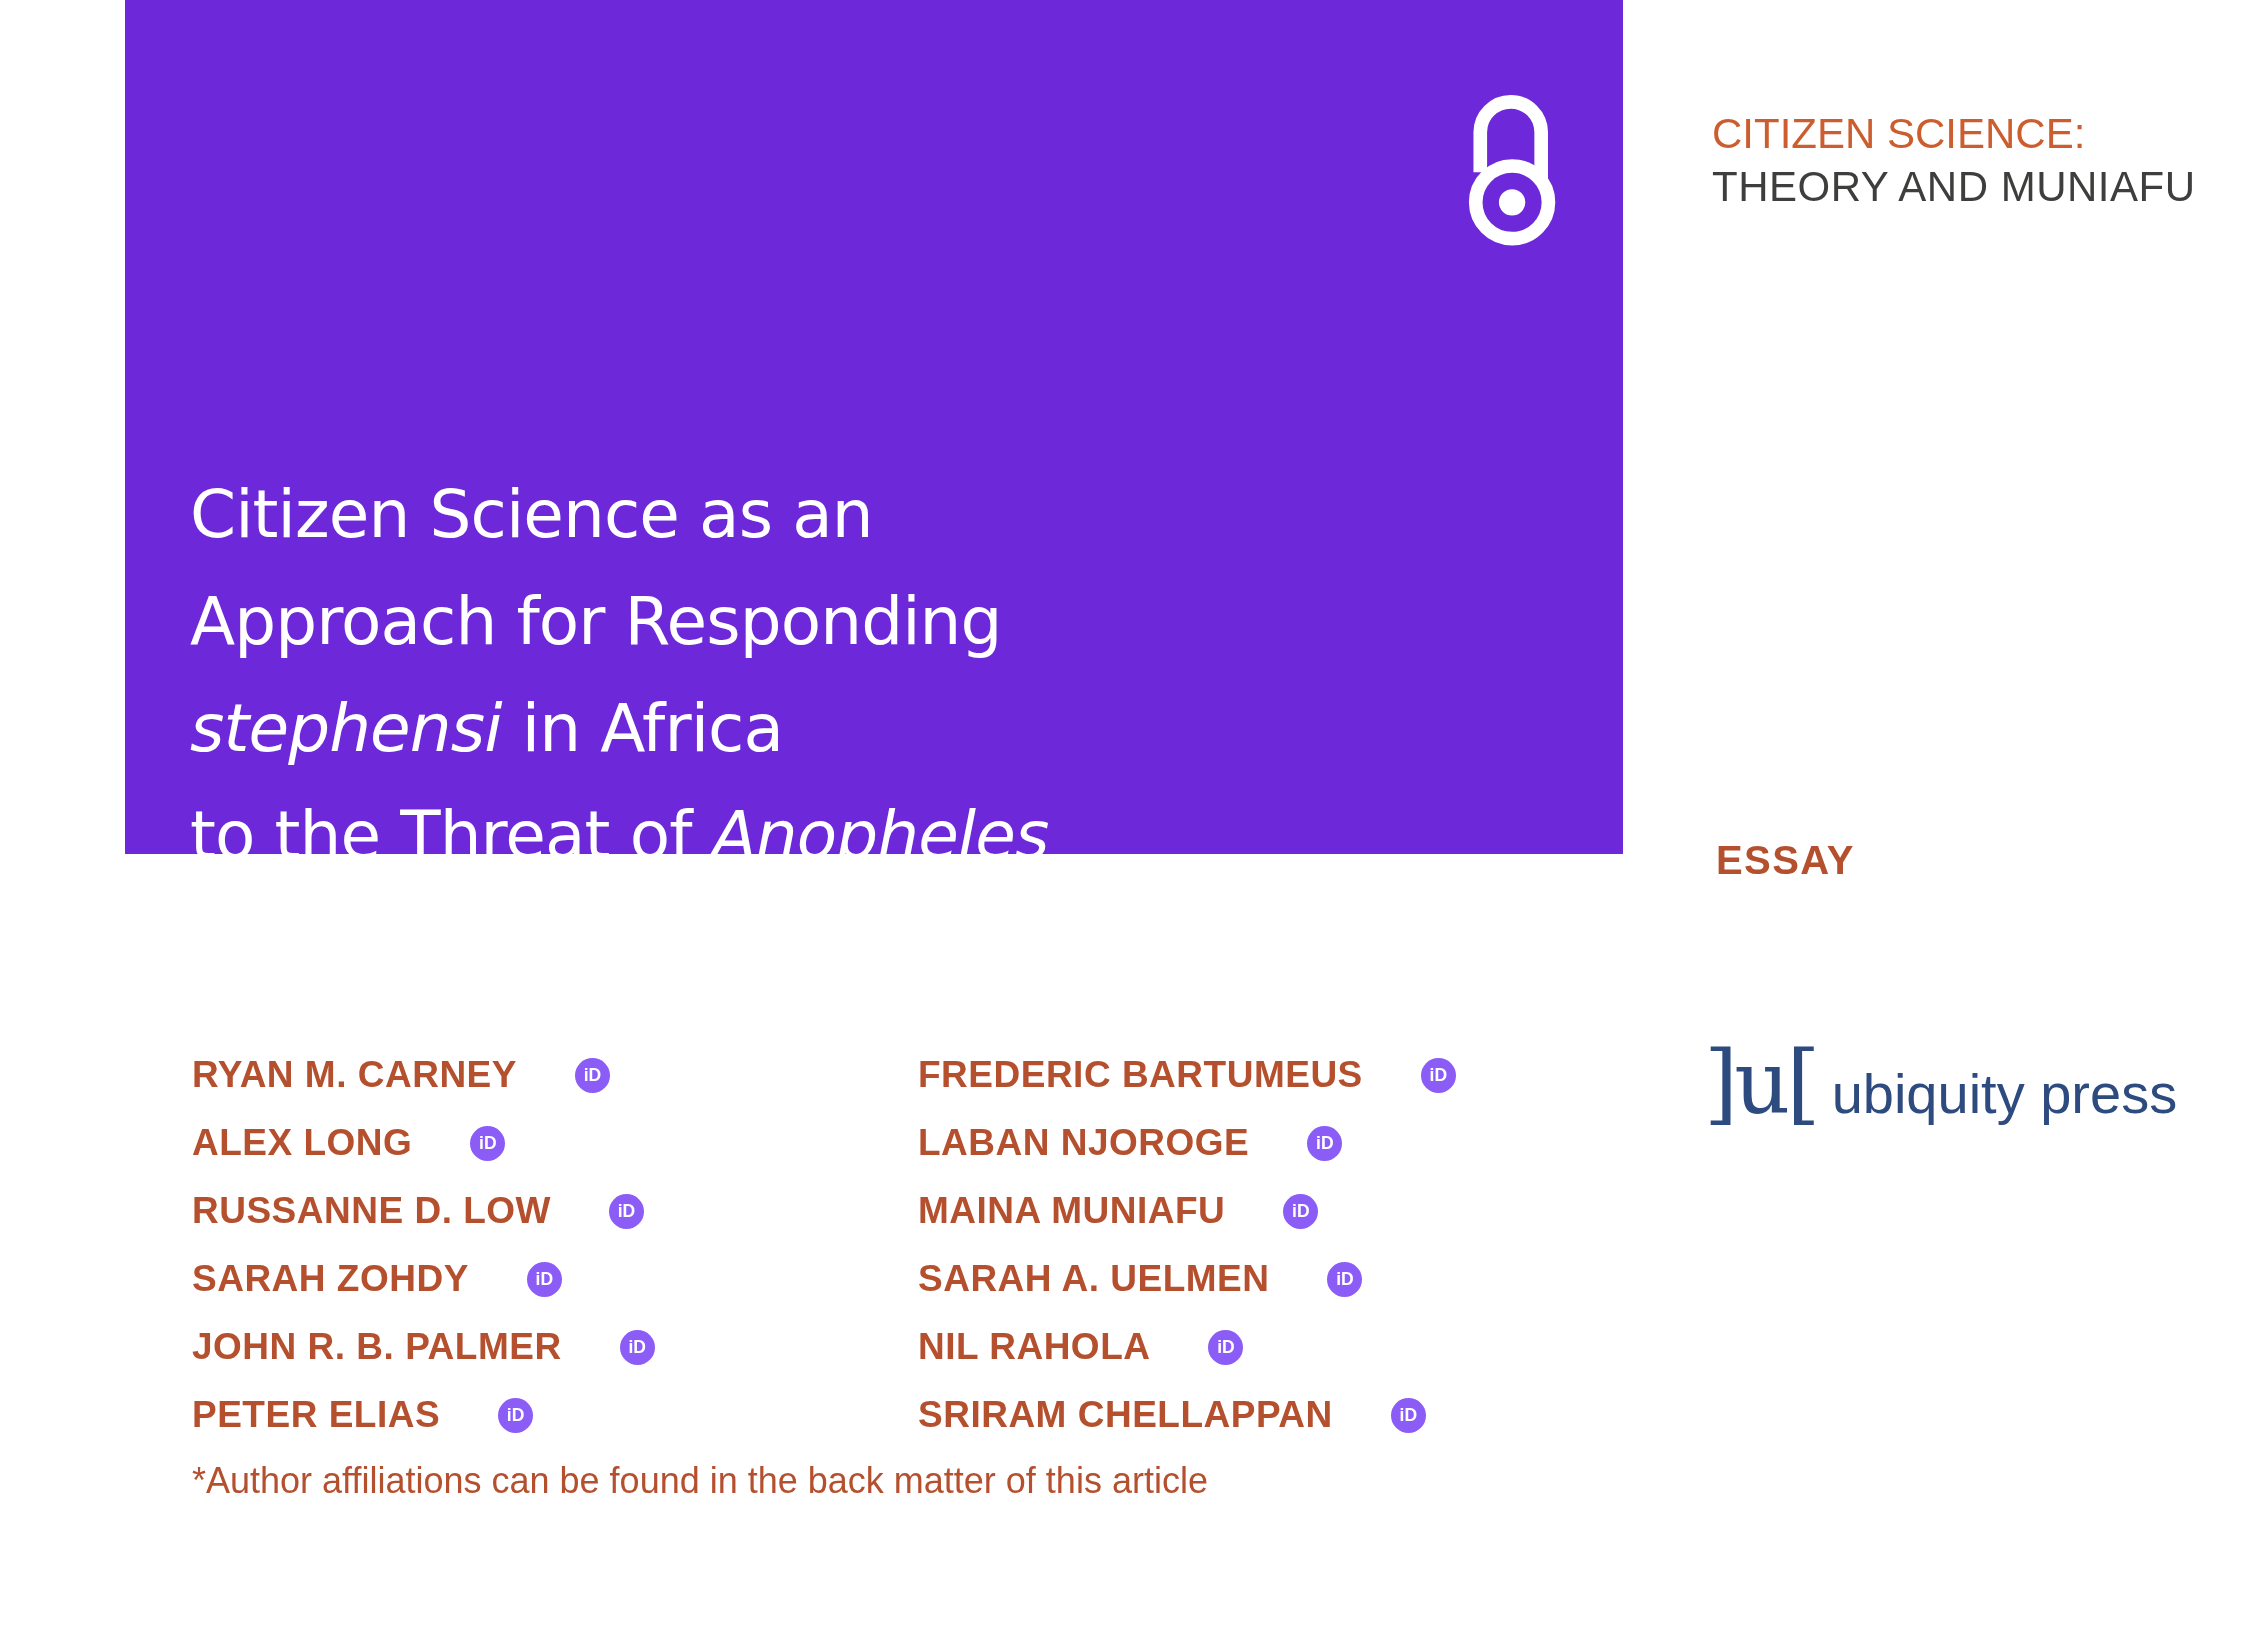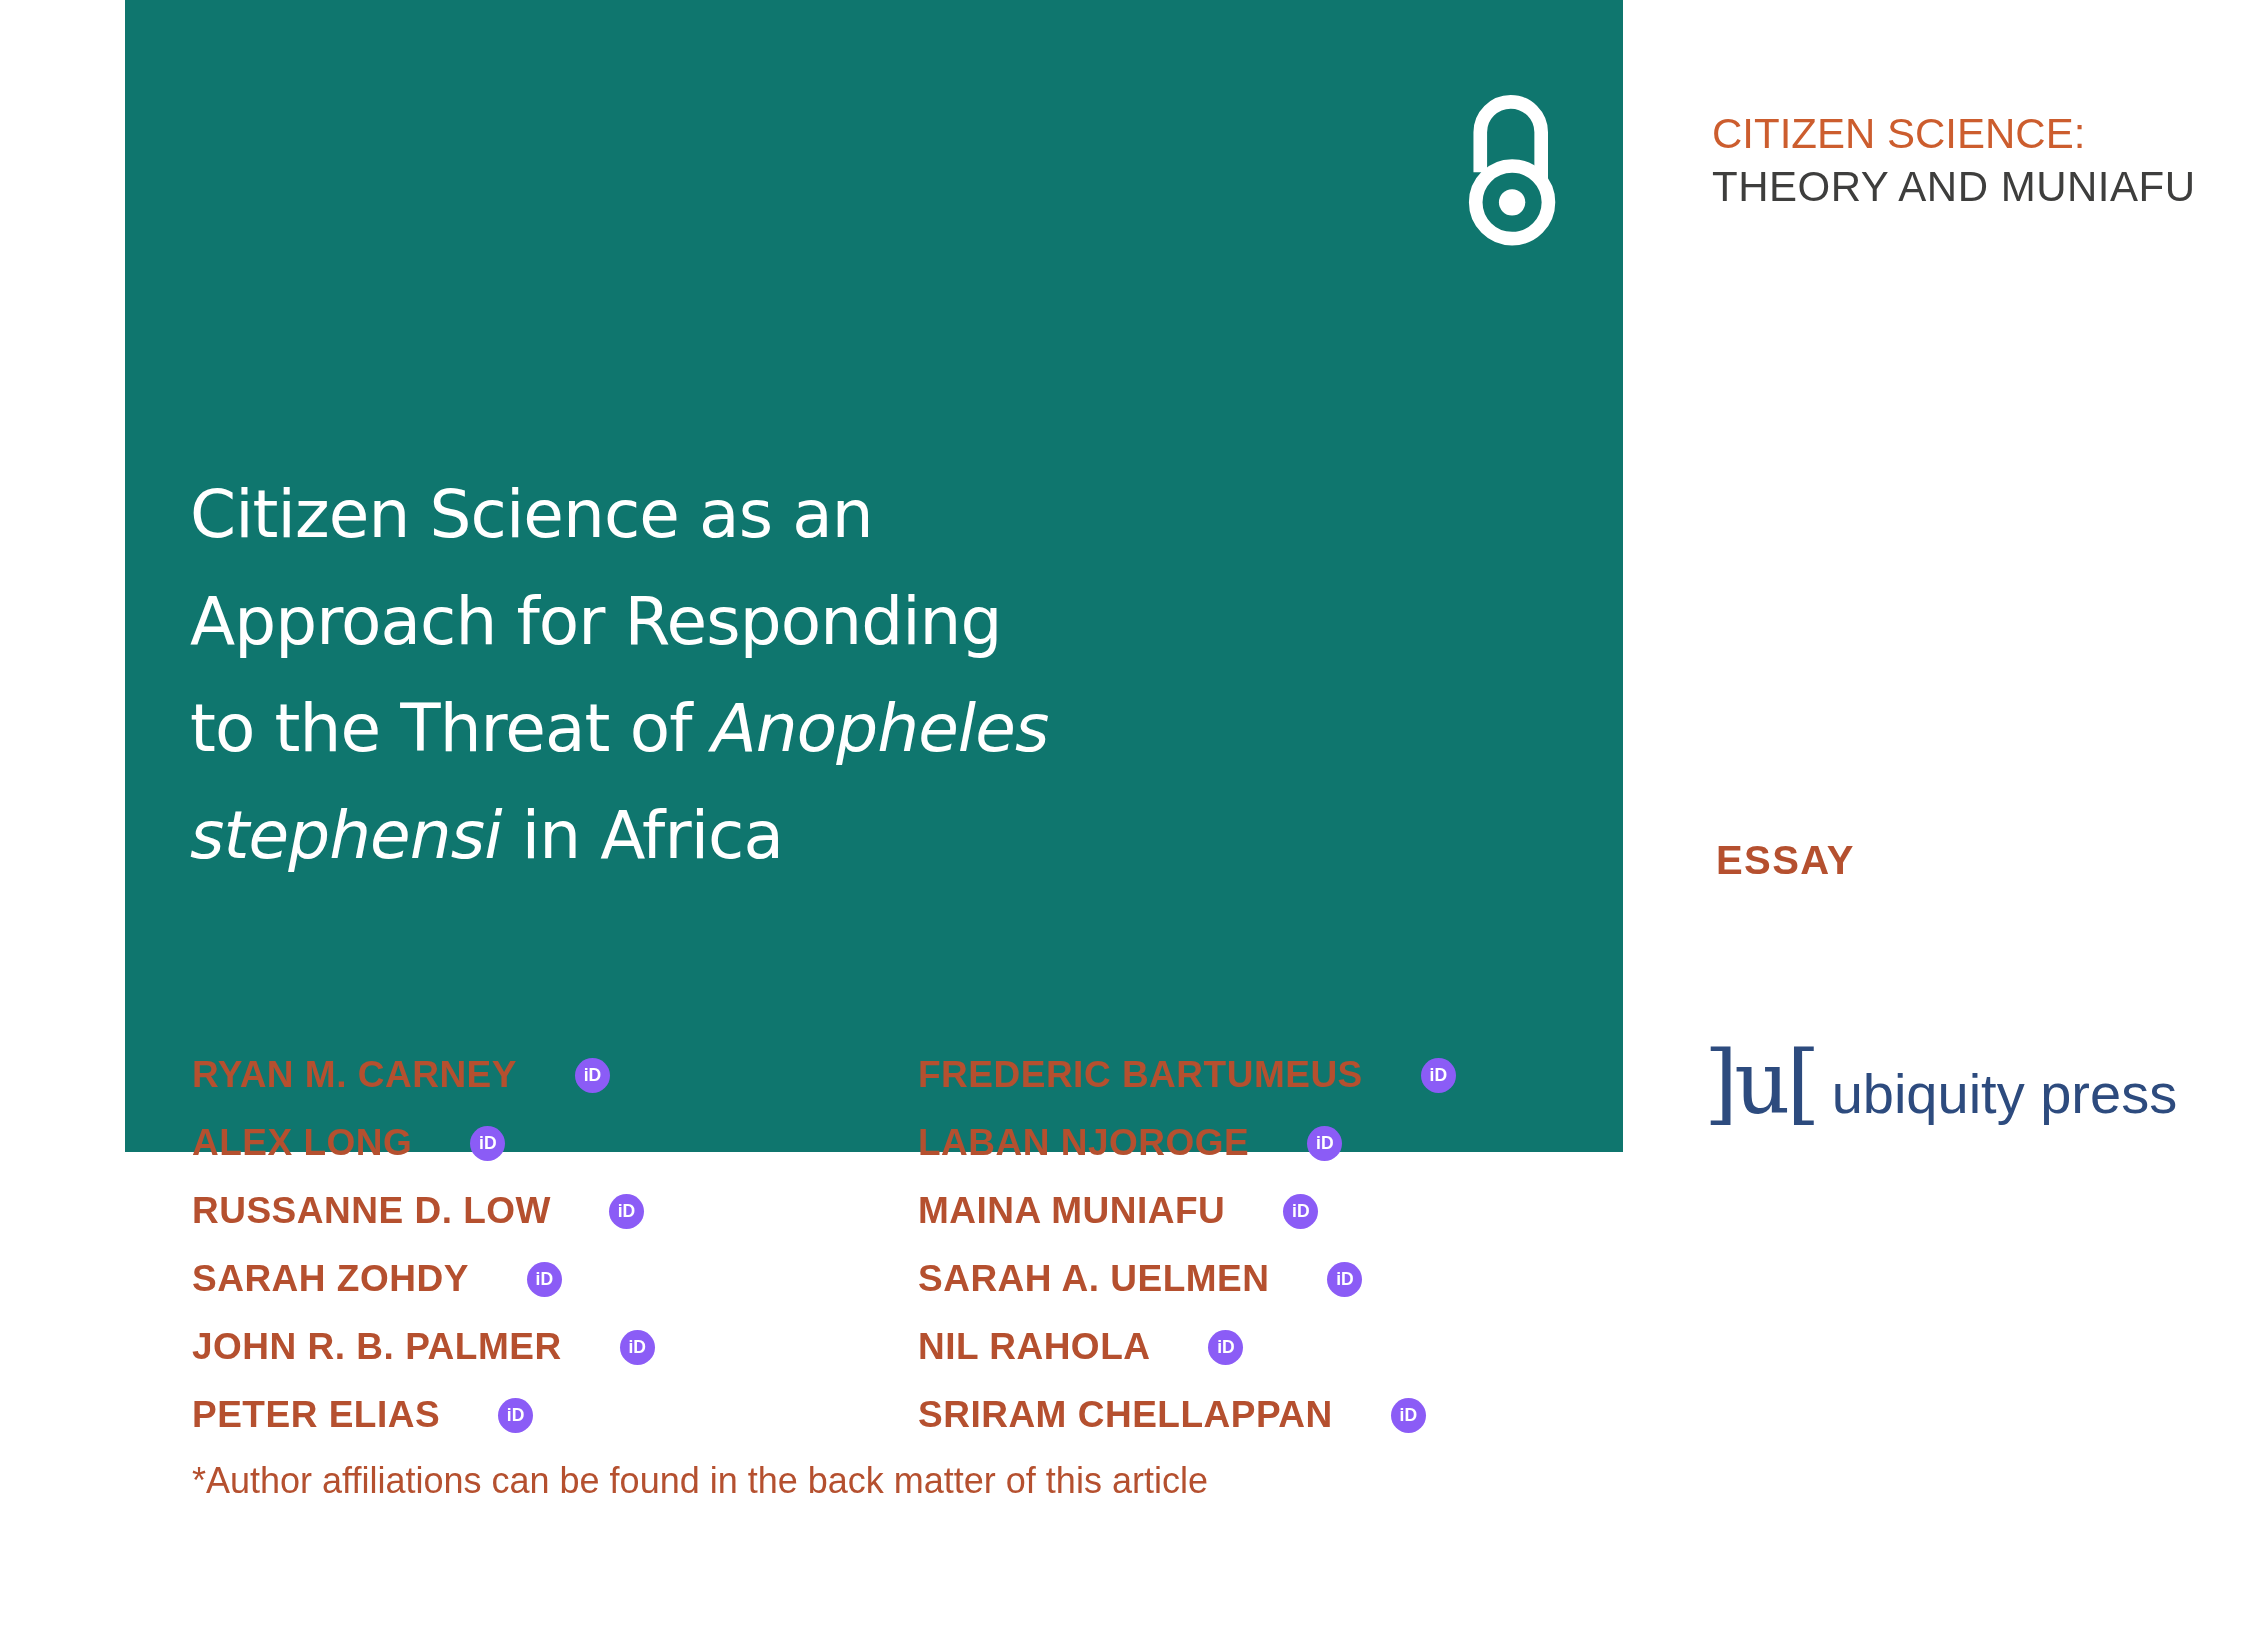--- a/index.html
+++ b/index.html
@@ -9,22 +9,22 @@
     height: 1627px;
     background: #ffffff;
     overflow: hidden;
     font-family: "Liberation Sans", sans-serif;
   }
 
   
   .hero {
     position: absolute;
     left: 125px; top: 0;
-    width: 1498px; height: 1152px;
-    background: #0f766e;
+    width: 1498px; height: 854px;
+    background: #6d28d9;
   }
   .oa-icon {
     position: absolute;
     left: 1338px; top: 92px;  
     width: 100px; height: 157px;
   }
   .title {
     position: absolute;
     left: 65px; top: 461px;    
     width: 1200px;
@@ -141,22 +141,22 @@
       <path d="M 19 88 L 19 44 A 33.5 33.5 0 0 1 86 44 L 86 96" fill="none" stroke="#ffffff" stroke-width="15"></path>
 
       <circle cx="54" cy="121" r="40" fill="none" stroke="#ffffff" stroke-width="15"></circle>
 
       <circle cx="54" cy="121" r="14.5" fill="#ffffff"></circle>
     </svg>
 
     <div class="title">
       <div><span>Citizen Science as an</span></div>
       <div><span>Approach for Responding</span></div>
+      <div><em>stephensi</em><span> in Africa</span></div>
       <div><span>to the Threat of </span><em>Anopheles</em></div>
-      <div><em>stephensi</em><span> in Africa</span></div>
     </div>
   </div>
 
   <div class="journal-name">
     <div class="journal-line1"><span>CITIZEN </span><span class="jn-bold">SCIENCE:</span></div>
     <div class="journal-line2">THEORY AND MUNIAFU</div>
   </div>
 
   <div class="essay-label">ESSAY</div>
 

